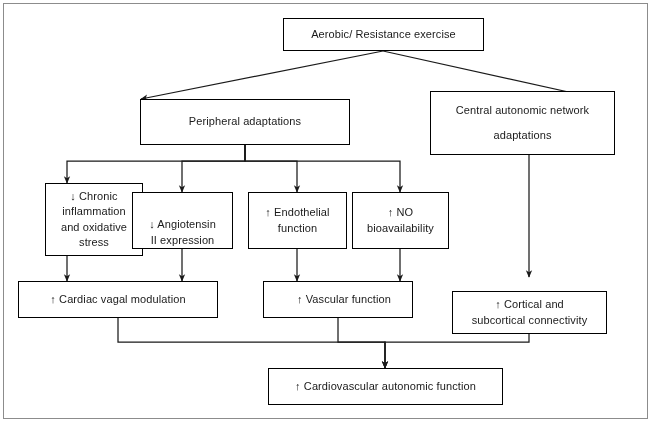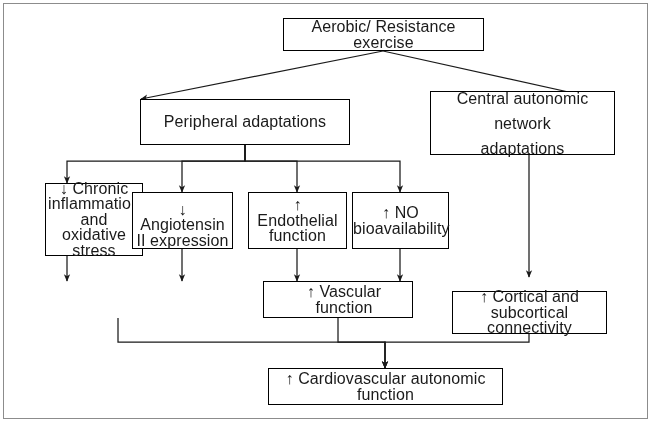--- a/index.html
+++ b/index.html
@@ -22,21 +22,21 @@
   .node{
     position:absolute;
     box-sizing:border-box;
     border:1.6px solid #000000;
     background:#ffffff;
     display:flex;
     align-items:center;
     justify-content:center;
     text-align:center;
     color:#1a1a1a;
-    font-size:16px;
+    font-size:11px;
     line-height:15.5px;
     letter-spacing:0.1px;
     white-space:pre-line;
     z-index:3;
   }
   .node.wide-lines{line-height:25px;}
   .node .lbl{display:block;width:100%;padding:0 3px;}
 </style>
 </head>
 <body>
@@ -97,20 +97,23 @@
   <div class="node" style="left:248px;top:192px;width:99px;height:57px;">
     <span class="lbl">↑ Endothelial
 function</span>
   </div>
 
   <div class="node" style="left:352px;top:192px;width:97px;height:57px;">
     <span class="lbl">↑ NO
 bioavailability</span>
   </div>
 
+  <div class="node" style="left:18px;top:281px;width:200px;height:37px;">
+    <span class="lbl">↑ Cardiac vagal modulation</span>
+  </div>
 
   <div class="node" style="left:263px;top:281px;width:150px;height:37px;padding-left:12px;">
     <span class="lbl">↑ Vascular function</span>
   </div>
 
   <div class="node" style="left:452px;top:291px;width:155px;height:43px;">
     <span class="lbl">↑ Cortical and
 subcortical connectivity</span>
   </div>
 

